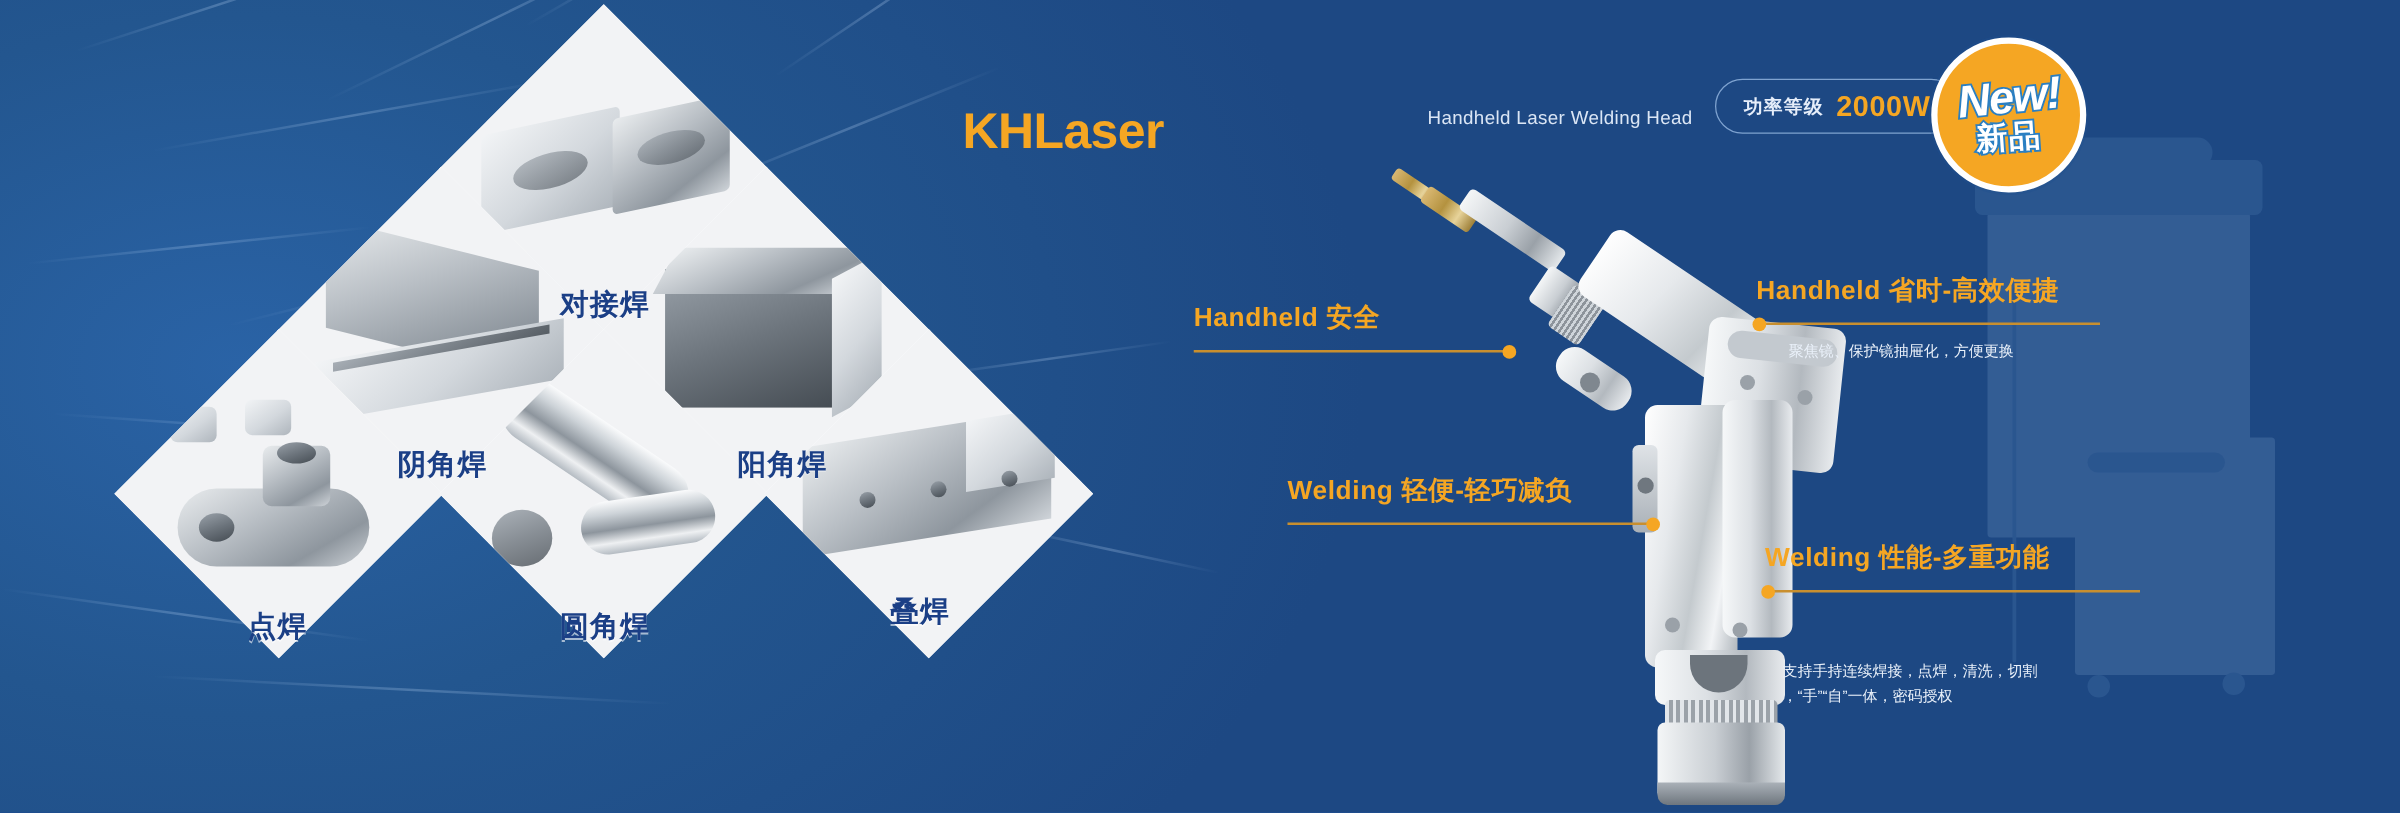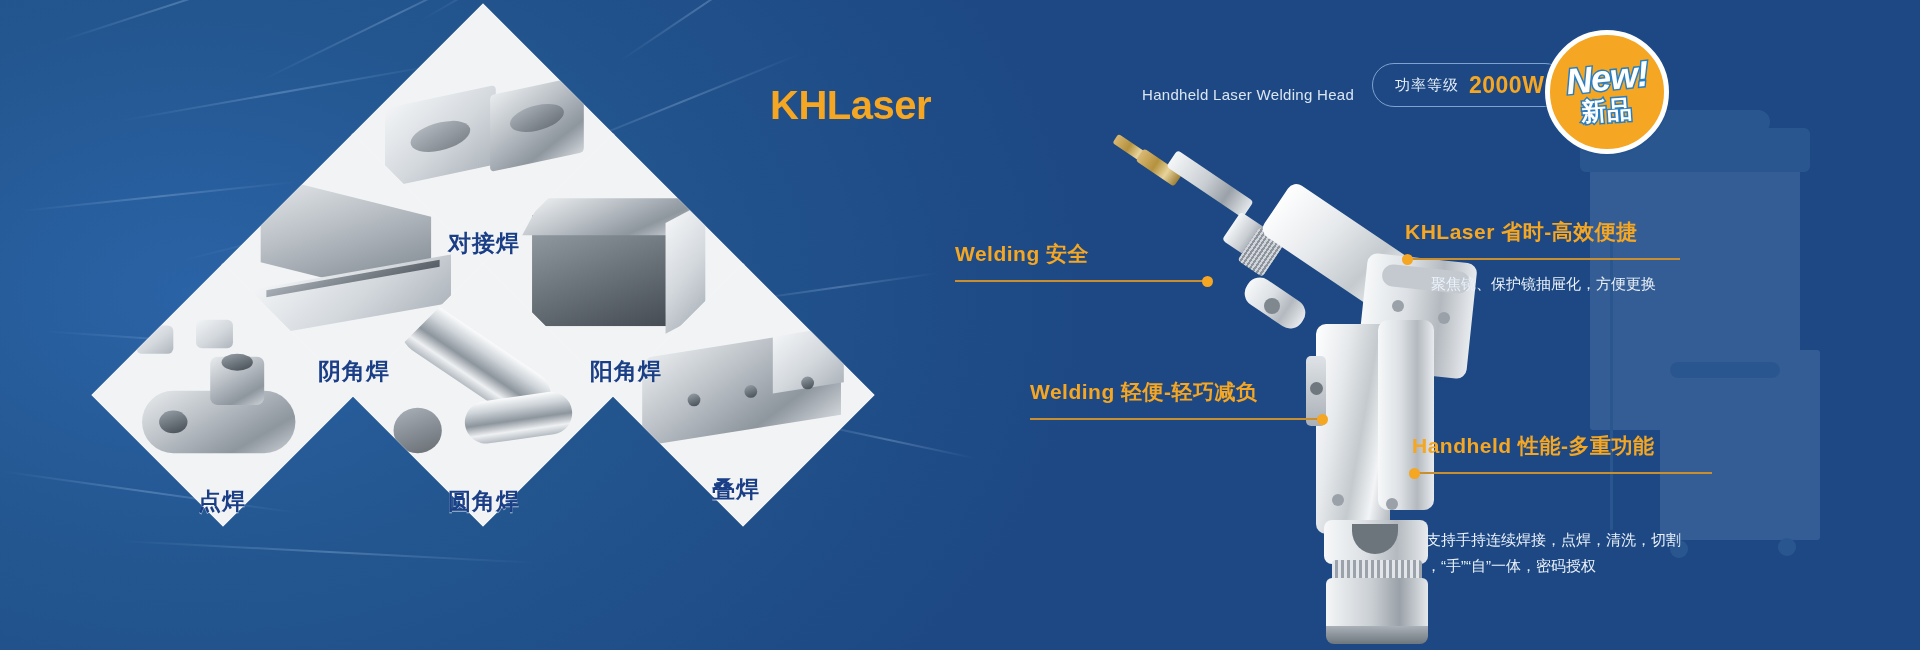--- a/index.html
+++ b/index.html
@@ -58,21 +58,21 @@
   .brand{position:absolute;left:770px;top:44px;margin-top:41px;}
   .brand-name{color:#f5a623;font-size:40px;font-weight:700;letter-spacing:-.5px;line-height:1;}
   .brand-cn{position:absolute;left:1142px;top:48px;color:#fff;font-size:26px;font-weight:700;letter-spacing:2px;}
   .brand-en{position:absolute;left:1142px;top:86px;color:#dbe6f5;font-size:15px;letter-spacing:.3px;}
 
   .power-badge{
     position:absolute;left:1372px;top:63px;height:42px;padding:0 22px;
     border:1.5px solid #7fa3d0;border-radius:22px;
     display:flex;align-items:center;gap:10px;
   }
-  .power-badge .pb-label{color:#e6eefa;font-size:15px;letter-spacing:1px;}
+  .power-badge .pb-label{color:#e6eefa;font-size:15px;letter-spacing:1px;font-weight:bold;}
   .power-badge .pb-value{color:#f5a623;font-size:23px;font-weight:700;letter-spacing:.5px;}
 
   .new-badge{
     position:absolute;left:1545px;top:30px;width:114px;height:114px;border-radius:50%;
     background:#f5a623;border:5px solid #ffffff;
     box-shadow:0 0 0 2px rgba(31,79,143,.35);
     display:flex;flex-direction:column;align-items:center;justify-content:center;
   }
   .new-badge .nb-en{
     color:#ffffff;font-size:36px;font-weight:700;font-style:italic;line-height:.95;
@@ -86,21 +86,21 @@
   }
 
   
   .callout{position:absolute;}
   .callout .c-title{color:#f5a623;font-size:21px;font-weight:700;letter-spacing:.5px;white-space:nowrap;}
   .callout .c-rule{position:relative;height:12px;margin:7px 0 6px;}
   .callout .c-rule .line{position:absolute;top:5px;height:2px;background:#c98f2e;left:0;right:0;}
   .callout .c-rule .dot{position:absolute;top:1px;width:11px;height:11px;border-radius:50%;background:#f5a623;}
   .callout .c-rule.right .dot{right:-3px;}
   .callout .c-rule.left .dot{left:-3px;}
-  .callout .c-desc{color:#eaf1fa;font-size:15px;line-height:1.7;white-space:pre-line;}
+  .callout .c-desc{color:#eaf1fa;font-size:12px;line-height:1.7;white-space:pre-line;}
 
   
   .gun{position:absolute;left:1120px;top:120px;width:360px;height:520px;}
   .g{position:absolute;}
   .body-metal{background:linear-gradient(100deg,#ffffff 0%,#e6e9ec 32%,#c4cace 58%,#f2f4f6 78%,#aab1b7 100%);}
   .body-metal2{background:linear-gradient(90deg,#f6f8f9 0%,#dce0e4 40%,#b3b9bf 70%,#e8ebee 100%);}
   .brass{background:linear-gradient(90deg,#d9b873 0%,#b4923f 40%,#e7d39a 70%,#9d7f38 100%);}
   .steel{background:linear-gradient(90deg,#f4f6f7 0%,#c9ced3 45%,#9aa1a8 72%,#e4e8eb 100%);}
 </style>
 </head>
@@ -258,46 +258,46 @@
     <div class="g body-metal2" style="left:204px;top:400px;width:104px;height:44px;border-radius:8px;"></div>
     <div class="g" style="left:232px;top:404px;width:46px;height:30px;border-radius:0 0 24px 24px;background:#6c747c;"></div>
 
     <div class="g" style="left:212px;top:440px;width:90px;height:22px;border-radius:4px;
       background:repeating-linear-gradient(90deg,#e2e6ea 0px,#e2e6ea 3px,#9ba2a9 3px,#9ba2a9 6px);"></div>
     <div class="g steel" style="left:206px;top:458px;width:102px;height:62px;border-radius:6px;"></div>
     <div class="g" style="left:206px;top:506px;width:102px;height:18px;border-radius:0 0 8px 8px;background:linear-gradient(180deg,#aab1b8,#6e767e);"></div>
   </div>
 
   <div class="callout" style="left:955px;top:240px;width:255px;">
-    <div class="c-title">Welding 安全</div>
+    <div class="c-title">Handheld 安全</div>
     <div class="c-rule right">
       <span class="line"></span>
       <span class="dot"></span>
     </div>
   </div>
 
   <div class="callout" style="left:1405px;top:218px;width:275px;">
-    <div class="c-title">KHLaser 省时-高效便捷</div>
+    <div class="c-title">Handheld 省时-高效便捷</div>
     <div class="c-rule left">
       <span class="line"></span>
       <span class="dot"></span>
     </div>
     <div class="c-desc" style="padding-left:26px;">聚焦镜、保护镜抽屉化，方便更换</div>
   </div>
 
   <div class="callout" style="left:1030px;top:378px;width:295px;">
     <div class="c-title">Welding 轻便-轻巧减负</div>
     <div class="c-rule right">
       <span class="line"></span>
       <span class="dot"></span>
     </div>
   </div>
 
   <div class="callout" style="left:1412px;top:432px;width:300px;">
-    <div class="c-title">Handheld 性能-多重功能</div>
+    <div class="c-title">Welding 性能-多重功能</div>
     <div class="c-rule left">
       <span class="line"></span>
       <span class="dot"></span>
     </div>
     <div class="c-desc" style="padding-left:14px;margin-top:48px;">支持手持连续焊接，点焊，清洗，切割
 ，“手”“自”一体，密码授权</div>
   </div>
 
 
 </div>

